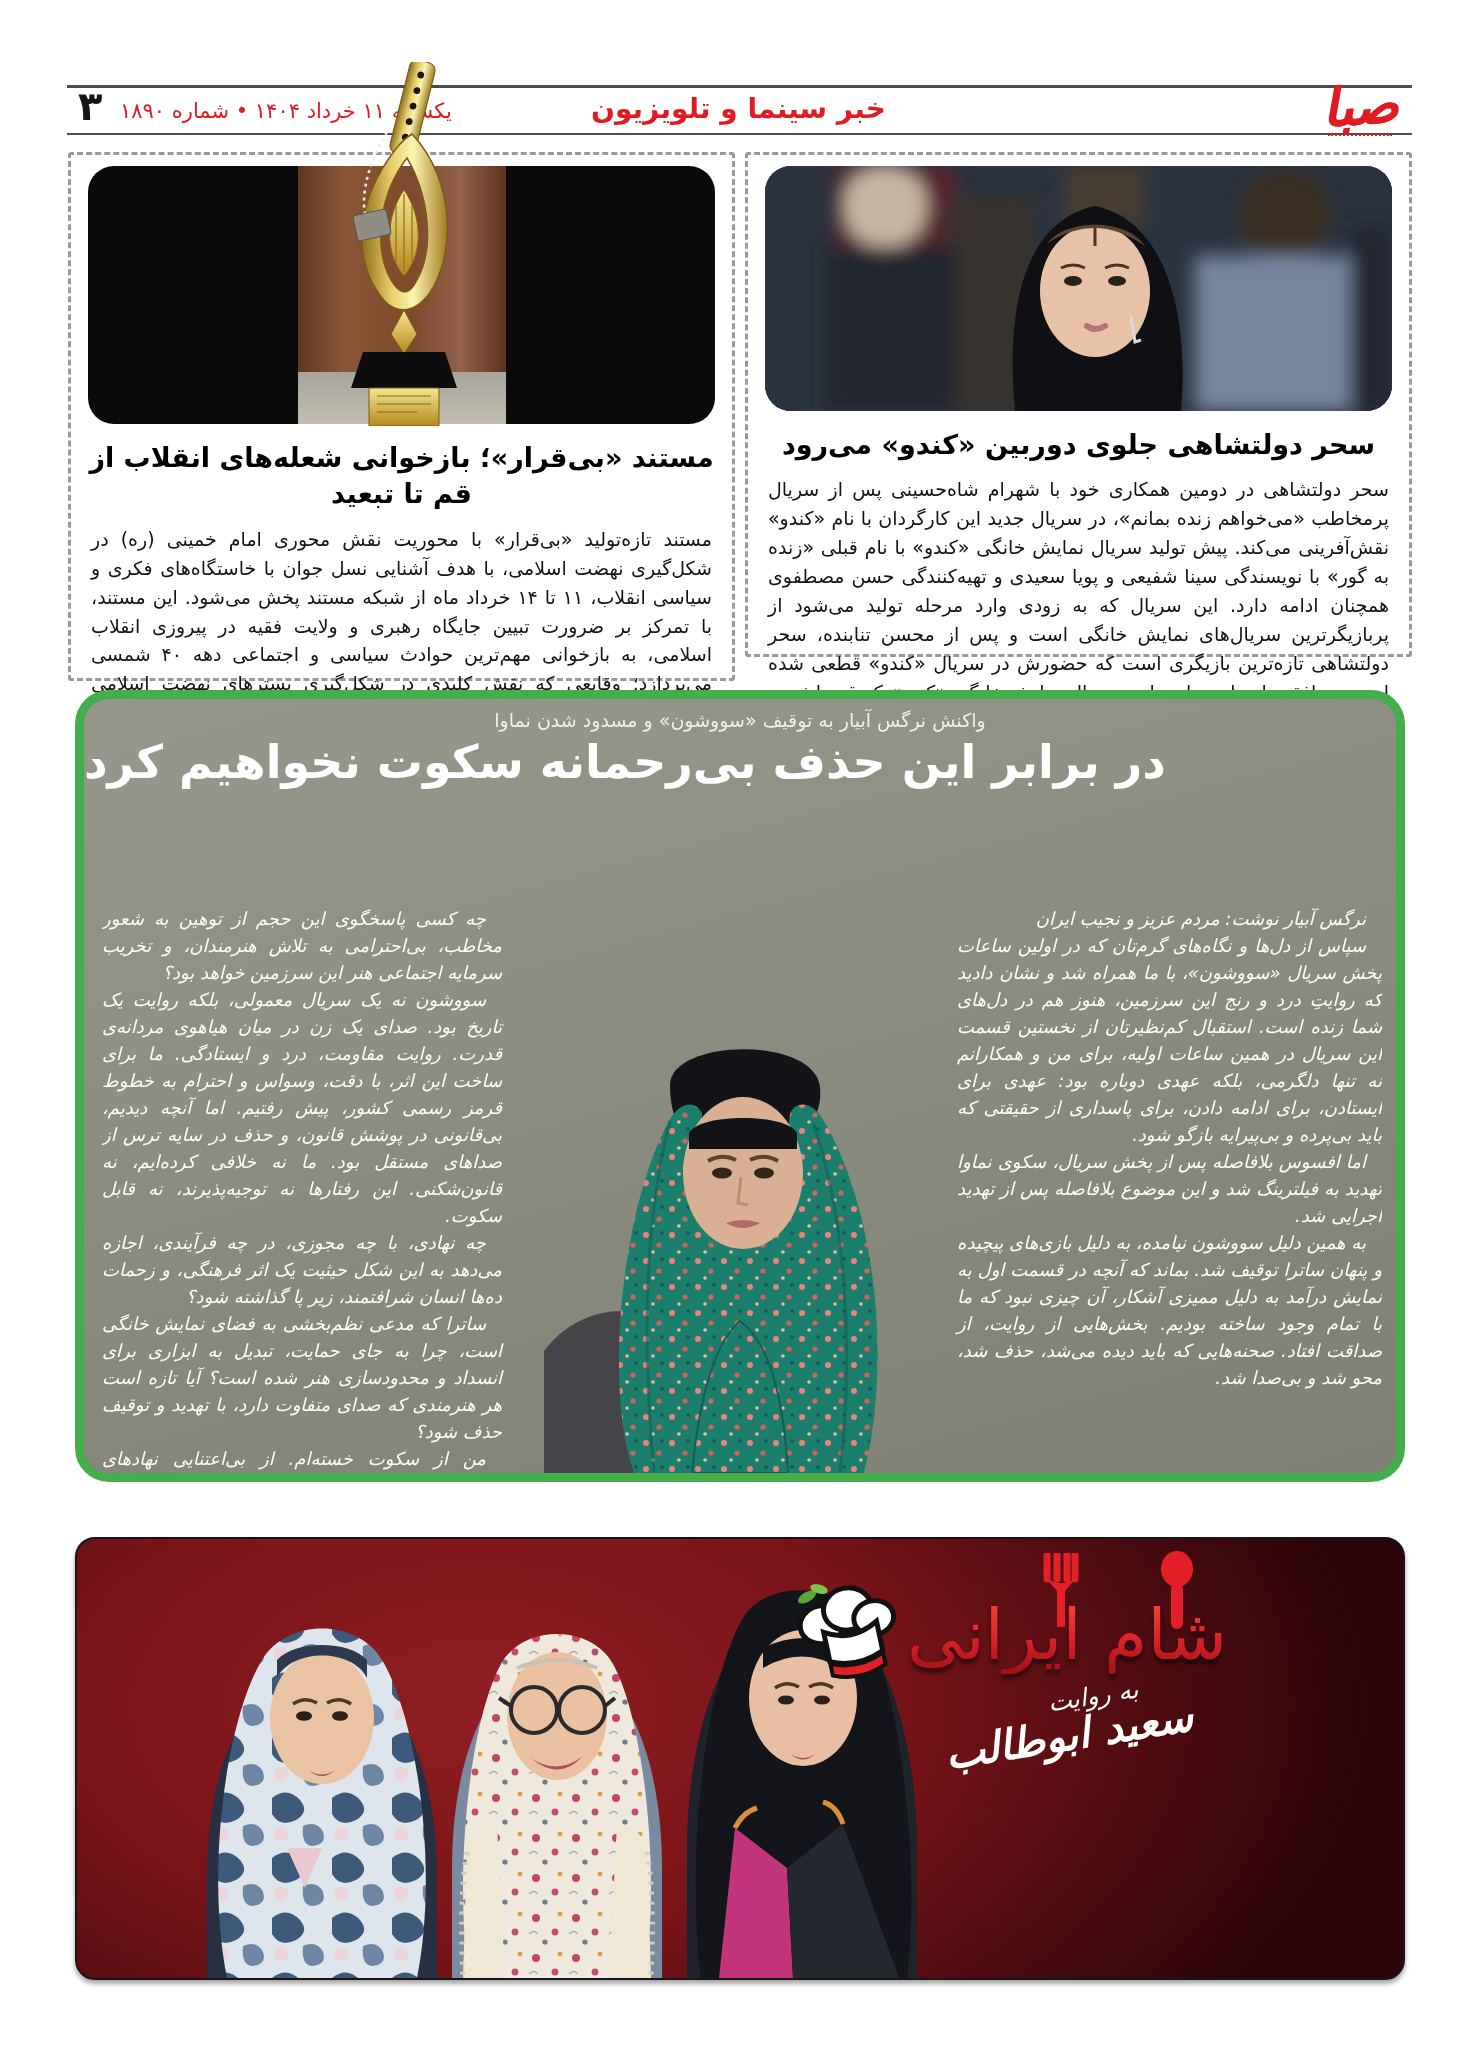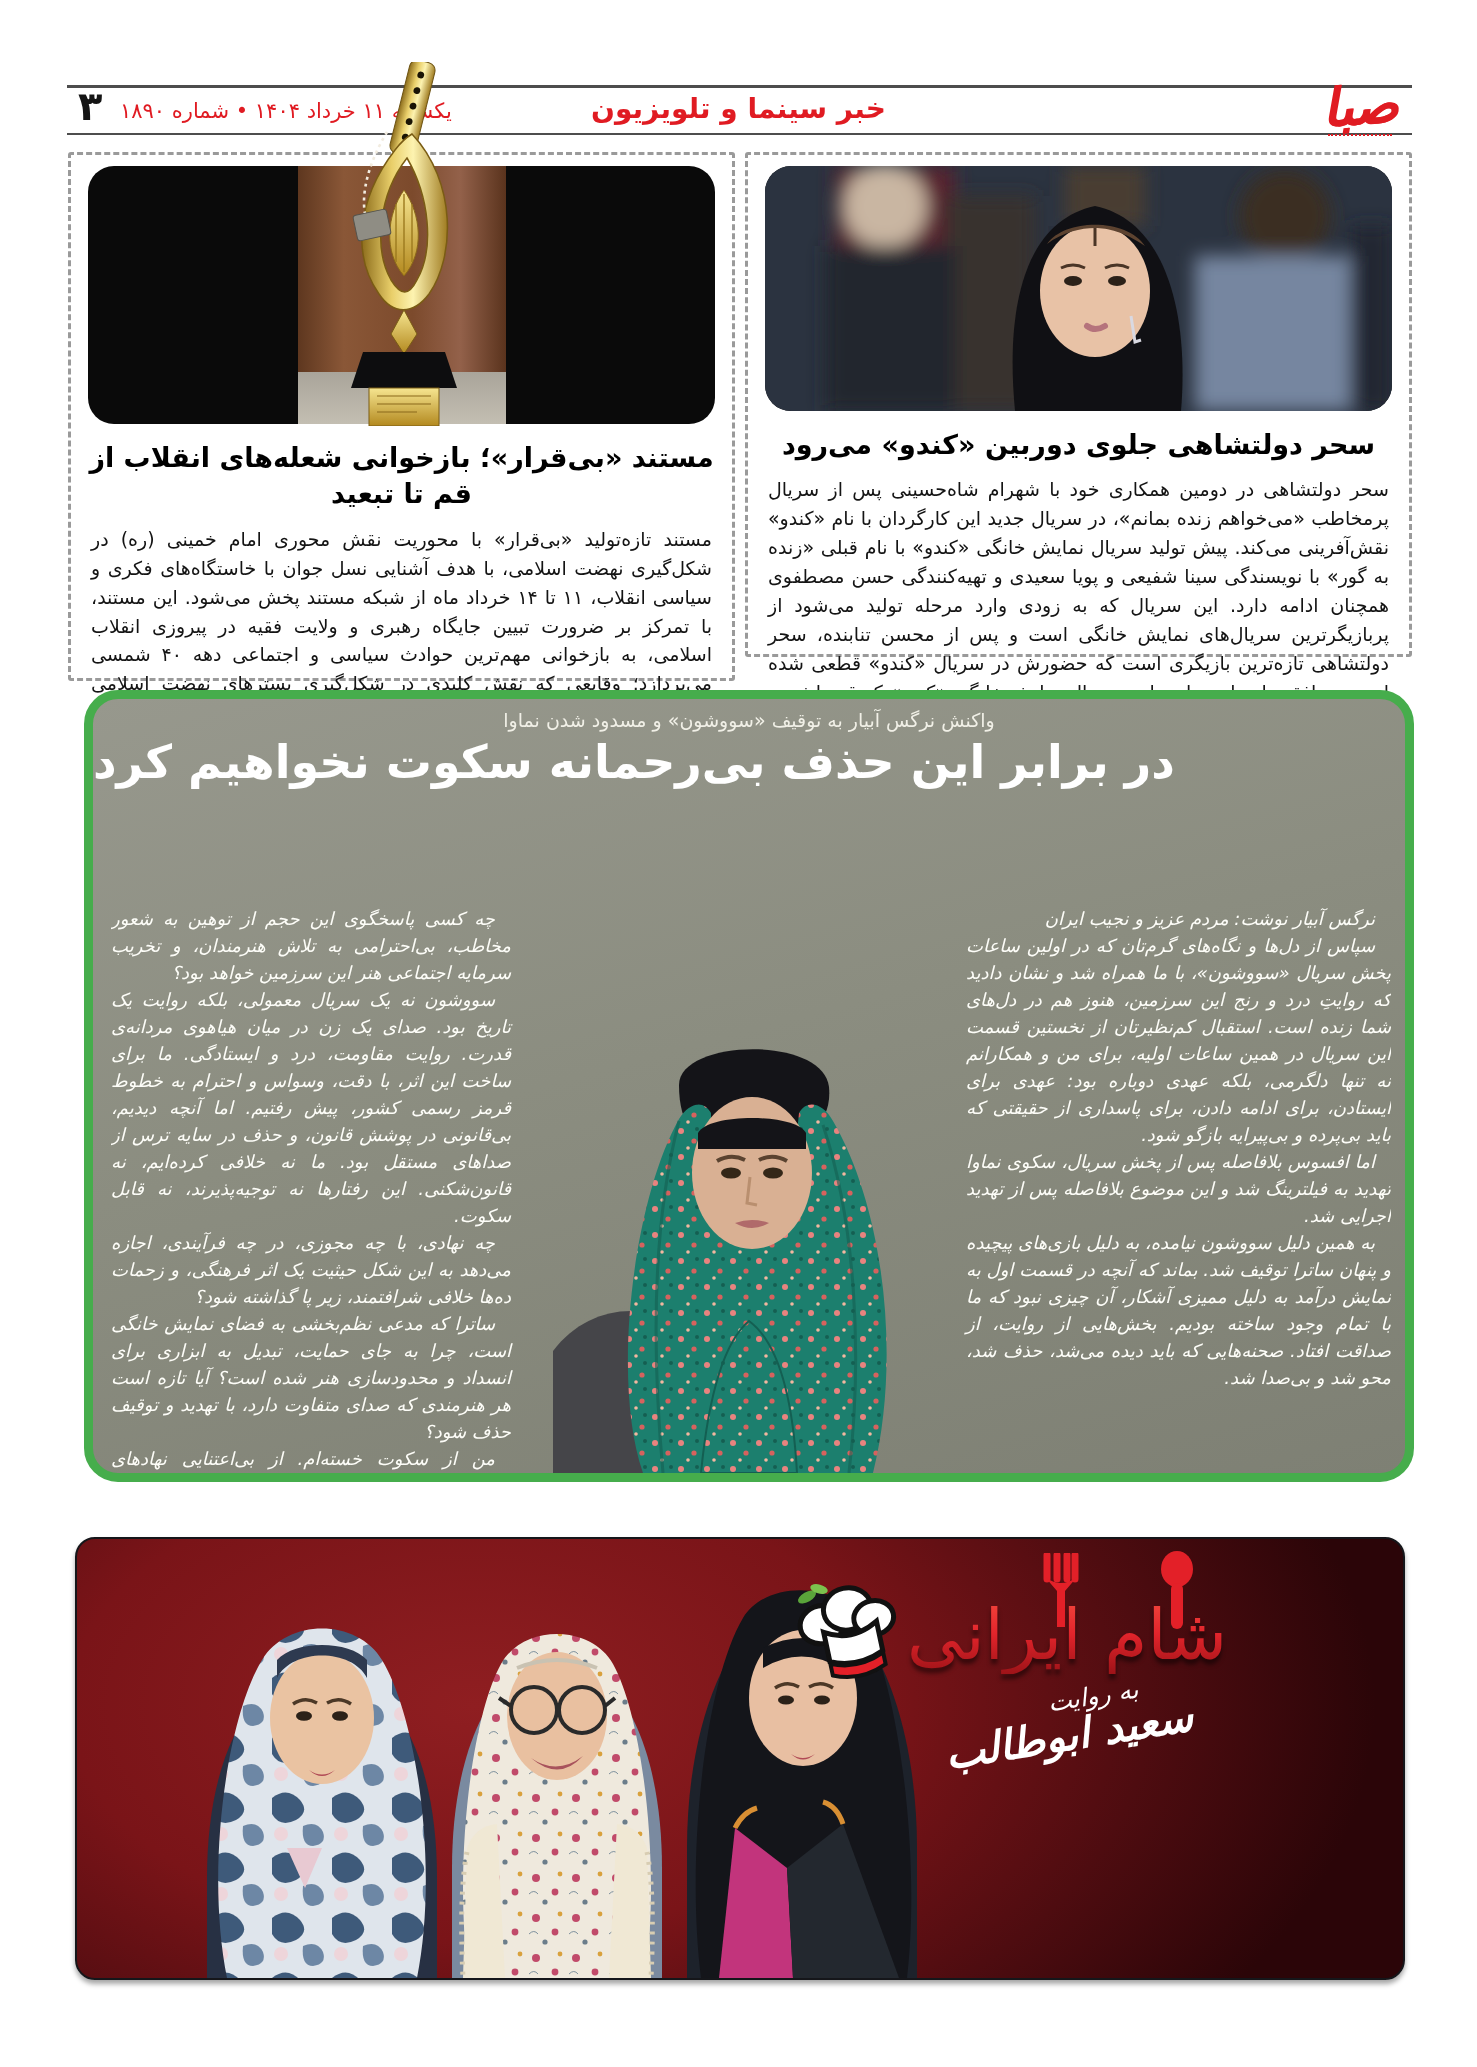--- a/index.html
+++ b/index.html
@@ -27,21 +27,21 @@
   .wood-panel{position:absolute;left:50%;transform:translateX(-50%);top:0;bottom:0;width:208px;
     background:linear-gradient(90deg,#5e371f 0%,#8a5737 22%,#7c4a2c 55%,#93614a 78%,#5a331d 100%);overflow:hidden;}
   .carpet{position:absolute;left:0;right:0;bottom:0;height:52px;background:linear-gradient(180deg,#a9a49a,#c3beb2);}
   .trophy-svg{position:absolute;left:50%;transform:translateX(-50%);top:-104px;height:364px;z-index:6;}
   .right-photo-svg{position:absolute;inset:0;width:100%;height:100%;}
   .news-headline{margin:16px 14px 0;text-align:center;font-size:27px;font-weight:bold;color:#000000;line-height:1.35;}
   .news-body{margin:12px 20px 0;font-size:19px;line-height:1.52;text-align:justify;color:#141414;}
   .source-tag{color:#e01b22;font-weight:bold;}
   
   .feature{
-    position:absolute;left:84px;top:690px;width:1330px;height:792px;
+    position:absolute;left:75px;top:690px;width:1330px;height:792px;
     border:9px solid #46ad4c;border-radius:34px;overflow:hidden;color:#fff;
     background:linear-gradient(165deg,#97988d 0%,#8b8d80 45%,#7e8074 100%);
   }
   .feature-kicker{position:absolute;top:10px;left:0;right:0;text-align:center;font-size:19px;color:#f1f0e7;}
   .feature-headline{position:absolute;top:36px;left:0;right:0;text-align:left;font-size:46px;font-weight:bold;color:#fff;}
   .fcol{position:absolute;top:206px;height:566px;overflow:hidden;font-size:18px;line-height:1.5;text-align:justify;color:#fdfdf8;}
   .fcol p{margin:0;text-indent:16px;font-style:italic;}
   .fcol-right{right:14px;width:650px;}
   .fcol-left{left:18px;width:648px;}
   .wrap-spacer-r{float:left;width:225px;height:900px;margin-top:195px;}
@@ -208,21 +208,21 @@
       <p>سپاس از دل‌ها و نگاه‌های گرم‌تان که در اولین ساعات پخش سریال «سووشون»، با ما همراه شد و نشان دادید که روایتِ درد و رنج این سرزمین، هنوز هم در دل‌های شما زنده است. استقبال کم‌نظیرتان از نخستین قسمت این سریال در همین ساعات اولیه، برای من و همکارانم نه تنها دلگرمی، بلکه عهدی دوباره بود: عهدی برای ایستادن، برای ادامه دادن، برای پاسداری از حقیقتی که باید بی‌پرده و بی‌پیرایه بازگو شود.</p>
       <p>اما افسوس بلافاصله پس از پخش سریال، سکوی نماوا تهدید به فیلترینگ شد و این موضوع بلافاصله پس از تهدید اجرایی شد.</p>
       <p>به همین دلیل سووشون نیامده، به دلیل بازی‌های پیچیده و پنهان ساترا توقیف شد. بماند که آنچه در قسمت اول به نمایش درآمد به دلیل ممیزی آشکار، آن چیزی نبود که ما با تمام وجود ساخته بودیم. بخش‌هایی از روایت، از صداقت افتاد. صحنه‌هایی که باید دیده می‌شد، حذف شد، محو شد و بی‌صدا شد.</p>
 
     </div>
 
     <div class="fcol fcol-left">
       <div class="wrap-spacer-l"></div>
       <p>چه کسی پاسخگوی این حجم از توهین به شعور مخاطب، بی‌احترامی به تلاش هنرمندان، و تخریب سرمایه اجتماعی هنر این سرزمین خواهد بود؟</p>
       <p>سووشون نه یک سریال معمولی، بلکه روایت یک تاریخ بود. صدای یک زن در میان هیاهوی مردانه‌ی قدرت. روایت مقاومت، درد و ایستادگی. ما برای ساخت این اثر، با دقت، وسواس و احترام به خطوط قرمز رسمی کشور، پیش رفتیم. اما آنچه دیدیم، بی‌قانونی در پوشش قانون، و حذف در سایه ترس از صداهای مستقل بود. ما نه خلافی کرده‌ایم، نه قانون‌شکنی. این رفتارها نه توجیه‌پذیرند، نه قابل سکوت.</p>
-      <p>چه نهادی، با چه مجوزی، در چه فرآیندی، اجازه می‌دهد به این شکل حیثیت یک اثر فرهنگی، و زحمات ده‌ها خلافی شرافتمند، زیر پا گذاشته شود؟</p>
+      <p>چه نهادی، با چه مجوزی، در چه فرآیندی، اجازه می‌دهد به این شکل حیثیت یک اثر فرهنگی، و زحمات ده‌ها انسان شرافتمند، زیر پا گذاشته شود؟</p>
       <p>ساترا که مدعی نظم‌بخشی به فضای نمایش خانگی است، چرا به جای حمایت، تبدیل به ابزاری برای انسداد و محدودسازی هنر شده است؟ آیا تازه است هر هنرمندی که صدای متفاوت دارد، با تهدید و توقیف حذف شود؟</p>
       <p>من از سکوت خسته‌ام. از بی‌اعتنایی نهادهای مسئول به شأن هنر و هنرمند، دلگیرم. این شیوه برخورد با آثار فرهنگی، یعنی رسمیت دادن به ترس از تفکر. یعنی پاداش دادن به بی‌خطر بودن، و تنبیه کردن صدای مستقل. ما برای «سووشون» خون دل خوردیم. اما امروز، در برابر این حذف بی‌رحمانه، سکوت نخواهیم کرد. هنر، تریبون قدرت نیست که با اشاره‌ای خاموش شود. ما فرزندان این خاکیم و از دل همین مردم برخاسته‌ایم. حق ما نیست که پس از سال‌ها زحمت، به این شکل تحقیر و حذف شویم. سووشون را متوقف کردید، اما این صدا خاموش نمی‌شود.</p>
 
     </div>
   </div>
 
   <div class="ad">
     <svg class="ad-women" viewBox="0 0 860 430">
 
       <defs>

